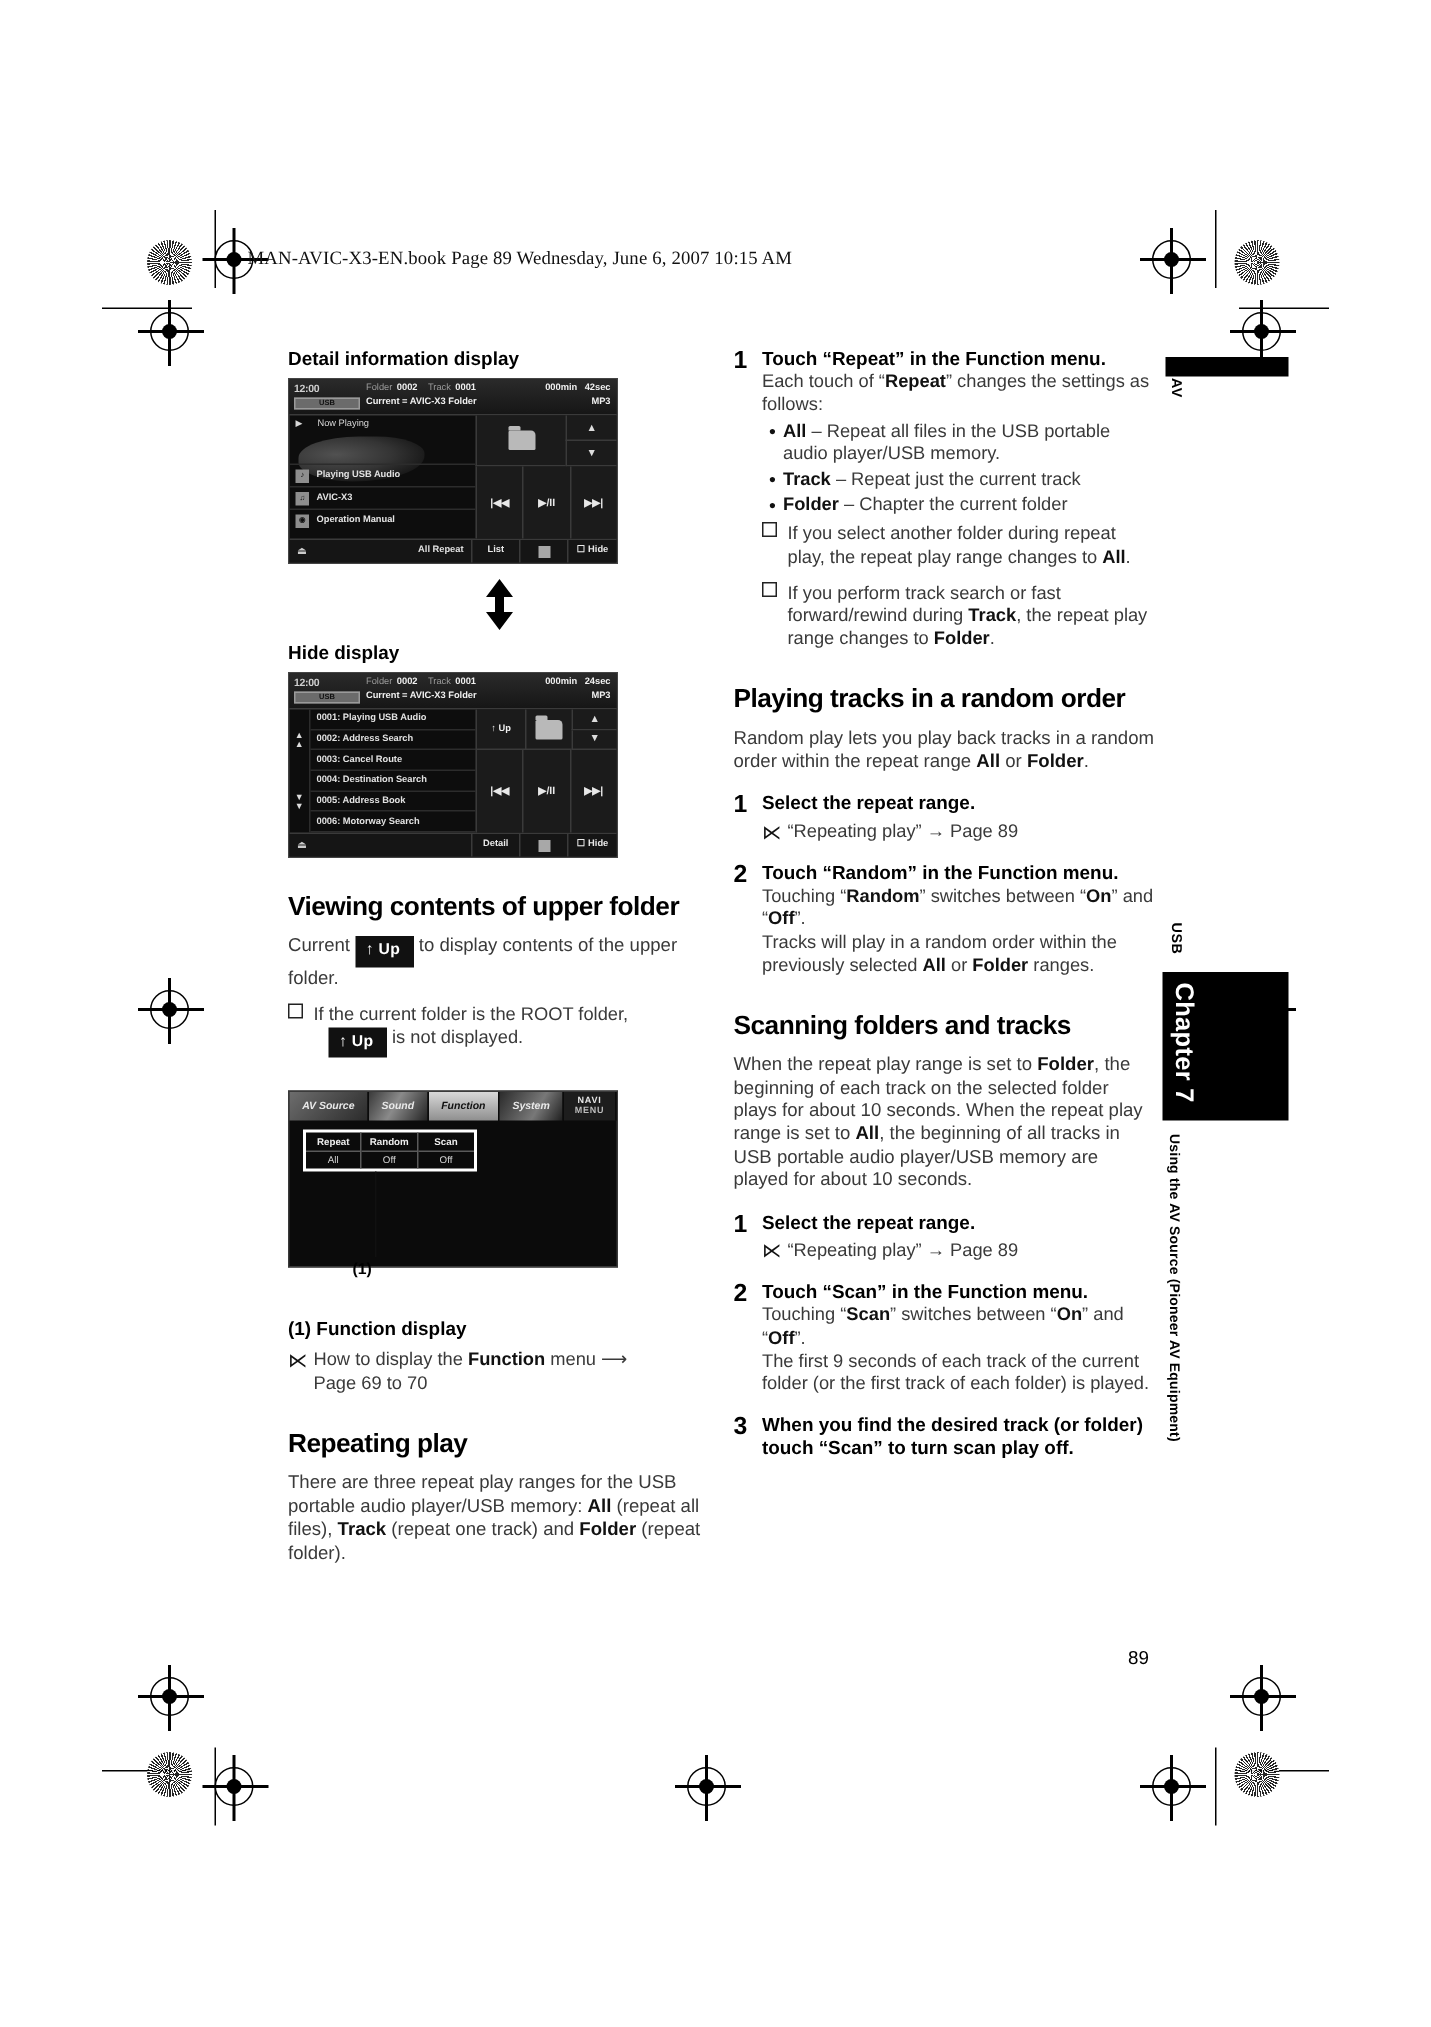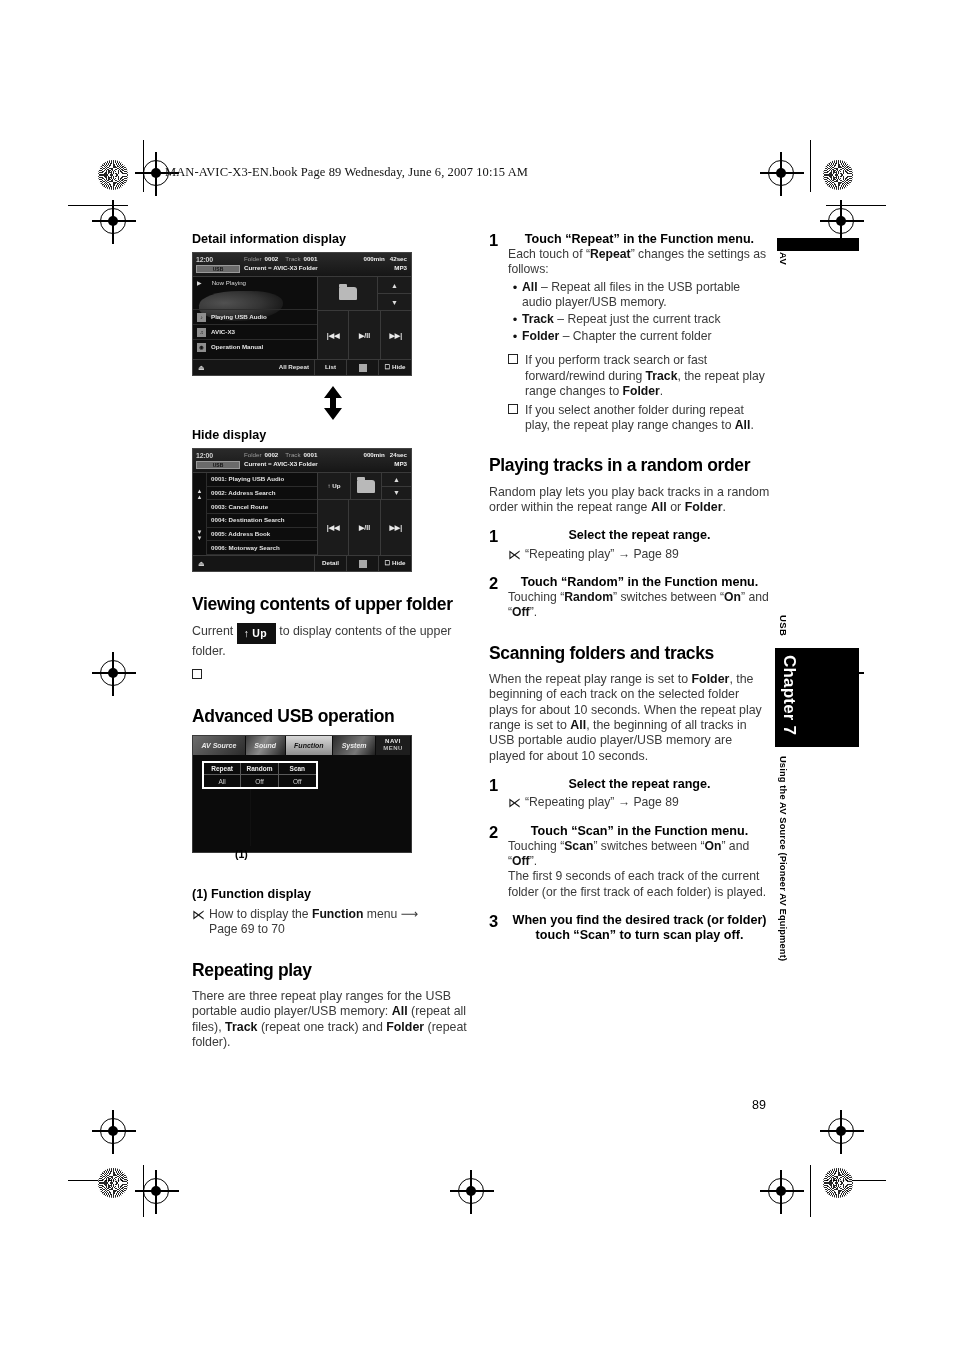--- a/index.html
+++ b/index.html
@@ -139,21 +139,20 @@
     line-height: 16px;
     color: #000;
   }
   .step .txt { flex: 1 1 auto; }
   .step .head {
     font-size: 12.6px;
     font-weight: bold;
     line-height: 15.2px;
     color: #000;
     margin: 0;
-    text-align: center;
   }
   .step .sub {
     font-size: 12.2px;
     line-height: 15.2px;
     color: #3a3a3a;
     margin: 0;
   }
 
   
   .keycap {
@@ -707,25 +706,29 @@
   <div class="gap-lg"></div>
 
   <h2 class="sec">Viewing contents of upper folder</h2>
   <p class="body">
     <span>Current</span>
     <span class="keycap">↑ Up</span>
     <span>to display contents of the upper folder.</span>
   </p>
   <div class="note">
     <span class="glyph"><span class="sq"></span></span>
+    <span>
+      <span>If the current folder is the ROOT folder,</span><br>
+      <span class="keycap" style="margin-left:10px;">↑ Up</span>
+      <span>is not displayed.</span>
+    </span>
   </div>
 
   <div class="gap-lg"></div>
 
-  <h2 class="sec">Advanced USB operation</h2>
 
   <div class="fn-screen">
     <div class="fn-tabs">
       <div class="fn-tab t1">AV Source</div>
       <div class="fn-tab t2">Sound</div>
       <div class="fn-tab t3">Function</div>
       <div class="fn-tab t4">System</div>
       <div class="fn-tab t5">
         <span class="n1">NAVI</span>
         <span class="n2">MENU</span>
@@ -779,27 +782,27 @@
       </div>
       <div class="dot">
         <span class="glyph">•</span>
         <span><b>Track</b> <span>– Repeat just the current track</span></span>
       </div>
       <div class="dot">
         <span class="glyph">•</span>
         <span><b>Folder</b> <span>– Chapter the current folder</span></span>
       </div>
 
+      <div class="note" style="margin-top:4px;">
+        <span class="glyph"><span class="sq"></span></span>
+        <span>If you select another folder during repeat play, the repeat play range changes to <b>All</b>.</span>
+      </div>
       <div class="note">
         <span class="glyph"><span class="sq"></span></span>
         <span>If you perform track search or fast forward/rewind during <b>Track</b>, the repeat play range changes to <b>Folder</b>.</span>
-      </div>
-      <div class="note" style="margin-top:4px;">
-        <span class="glyph"><span class="sq"></span></span>
-        <span>If you select another folder during repeat play, the repeat play range changes to <b>All</b>.</span>
       </div>
     </div>
   </div>
 
   <div class="gap-lg"></div>
 
   <h2 class="sec">Playing tracks in a random order</h2>
   <p class="body">Random play lets you play back tracks in a random order within the repeat range <b>All</b> or <b>Folder</b>.</p>
 
   <div class="step">
@@ -811,20 +814,21 @@
         <span>“Repeating play” → Page 89</span>
       </div>
     </div>
   </div>
 
   <div class="step">
     <div class="num">2</div>
     <div class="txt">
       <p class="head">Touch “Random” in the Function menu.</p>
       <p class="sub">Touching “<b>Random</b>” switches between “<b>On</b>” and “<b>Off</b>”.</p>
+      <p class="sub">Tracks will play in a random order within the previously selected <b>All</b> or <b>Folder</b> ranges.</p>
     </div>
   </div>
 
   <div class="gap-lg"></div>
 
   <h2 class="sec">Scanning folders and tracks</h2>
   <p class="body">When the repeat play range is set to <b>Folder</b>, the beginning of each track on the selected folder plays for about 10 seconds. When the repeat play range is set to <b>All</b>, the beginning of all tracks in USB portable audio player/USB memory are played for about 10 seconds.</p>
 
   <div class="step">
     <div class="num">1</div>

